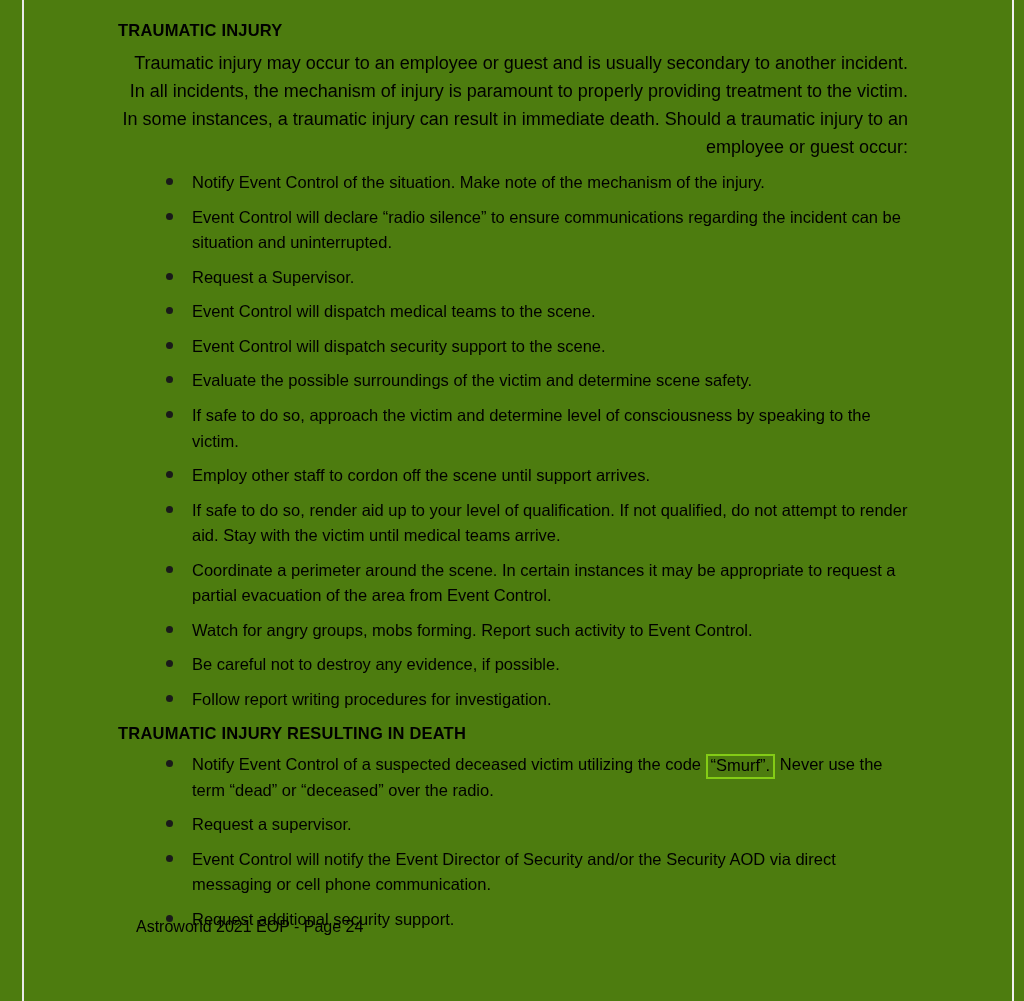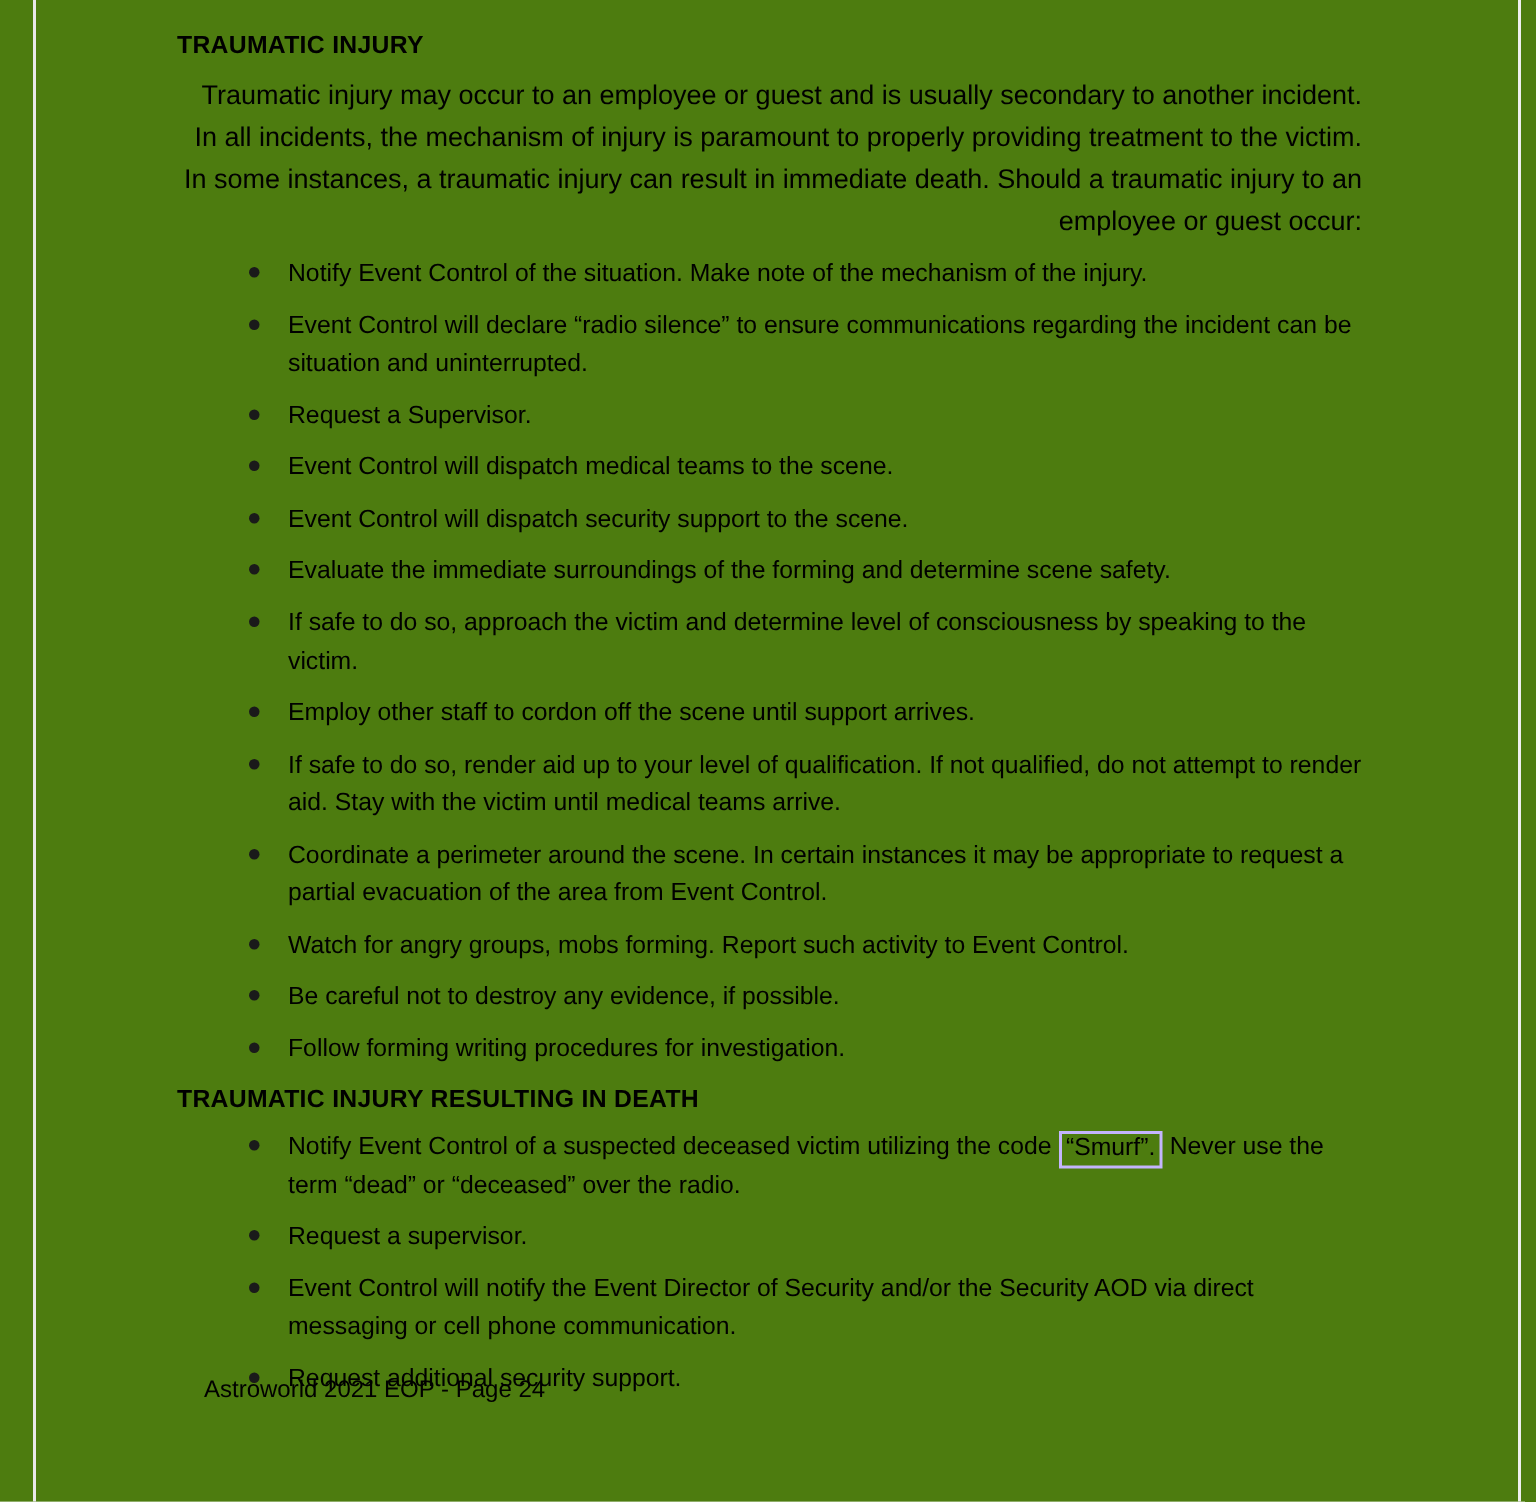--- a/index.html
+++ b/index.html
@@ -92,21 +92,21 @@
     position: absolute;
     left: 12px;
     top: 8px;
     width: 7px;
     height: 7px;
     background: #1a1a1a;
     border-radius: 50%;
   }
   .highlight-box {
     display: inline-block;
-    border: 2px solid #c4b5fd;
+    border: 2px solid #84cc16;
     padding: 0px 3px 1px 3px;
     margin: 0 0px;
     line-height: 1.2;
     position: relative;
     top: 1px;
   }
   .footer {
     position: absolute;
     left: 136px;
     top: 918px;
@@ -136,28 +136,28 @@
     <h2 class="section-heading">TRAUMATIC INJURY</h2>
 
     <p class="para">Traumatic injury may occur to an employee or guest and is usually secondary to another incident. In all incidents, the mechanism of injury is paramount to properly providing treatment to the victim. In some instances, a traumatic injury can result in immediate death. Should a traumatic injury to an employee or guest occur:</p>
 
     <ul class="bullets">
       <li><span class="dot"></span><span>Notify Event Control of the situation. Make note of the mechanism of the injury.</span></li>
       <li><span class="dot"></span><span>Event Control will declare “radio silence” to ensure communications regarding the incident can be situation and uninterrupted.</span></li>
       <li><span class="dot"></span><span>Request a Supervisor.</span></li>
       <li><span class="dot"></span><span>Event Control will dispatch medical teams to the scene.</span></li>
       <li><span class="dot"></span><span>Event Control will dispatch security support to the scene.</span></li>
-      <li><span class="dot"></span><span>Evaluate the immediate surroundings of the forming and determine scene safety.</span></li>
+      <li><span class="dot"></span><span>Evaluate the possible surroundings of the victim and determine scene safety.</span></li>
       <li><span class="dot"></span><span>If safe to do so, approach the victim and determine level of consciousness by speaking to the victim.</span></li>
       <li><span class="dot"></span><span>Employ other staff to cordon off the scene until support arrives.</span></li>
       <li><span class="dot"></span><span>If safe to do so, render aid up to your level of qualification. If not qualified, do not attempt to render aid. Stay with the victim until medical teams arrive.</span></li>
       <li><span class="dot"></span><span>Coordinate a perimeter around the scene. In certain instances it may be appropriate to request a partial evacuation of the area from Event Control.</span></li>
       <li><span class="dot"></span><span>Watch for angry groups, mobs forming. Report such activity to Event Control.</span></li>
       <li><span class="dot"></span><span>Be careful not to destroy any evidence, if possible.</span></li>
-      <li><span class="dot"></span><span>Follow forming writing procedures for investigation.</span></li>
+      <li><span class="dot"></span><span>Follow report writing procedures for investigation.</span></li>
     </ul>
 
     <h2 class="section-heading heading-2">TRAUMATIC INJURY RESULTING IN DEATH</h2>
 
     <ul class="bullets">
       <li>
         <span class="dot"></span><span>Notify Event Control of a suspected deceased victim utilizing the code </span><span class="highlight-box">“Smurf”.</span><span> Never use the term “dead” or “deceased” over the radio.</span>
       </li>
       <li><span class="dot"></span><span>Request a supervisor.</span></li>
       <li><span class="dot"></span><span>Event Control will notify the Event Director of Security and/or the Security AOD via direct messaging or cell phone communication.</span></li>

